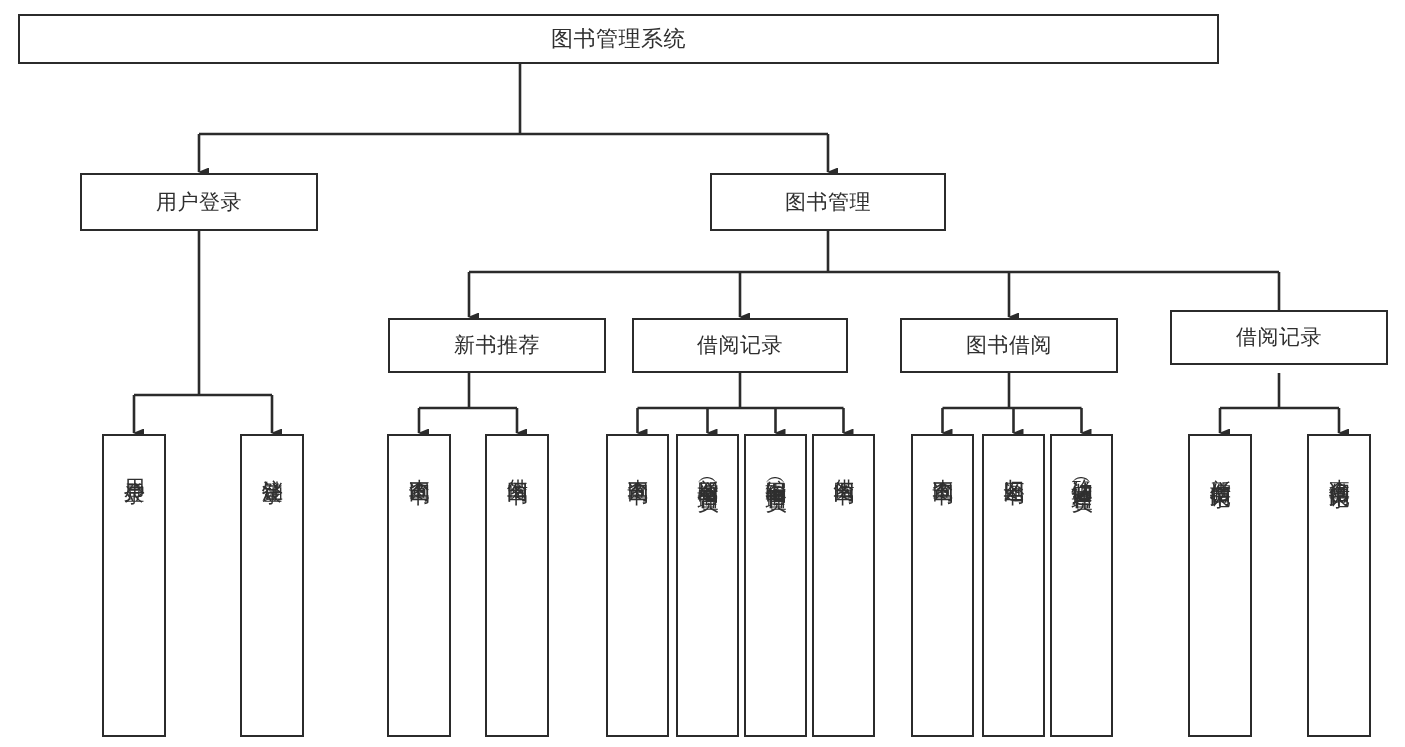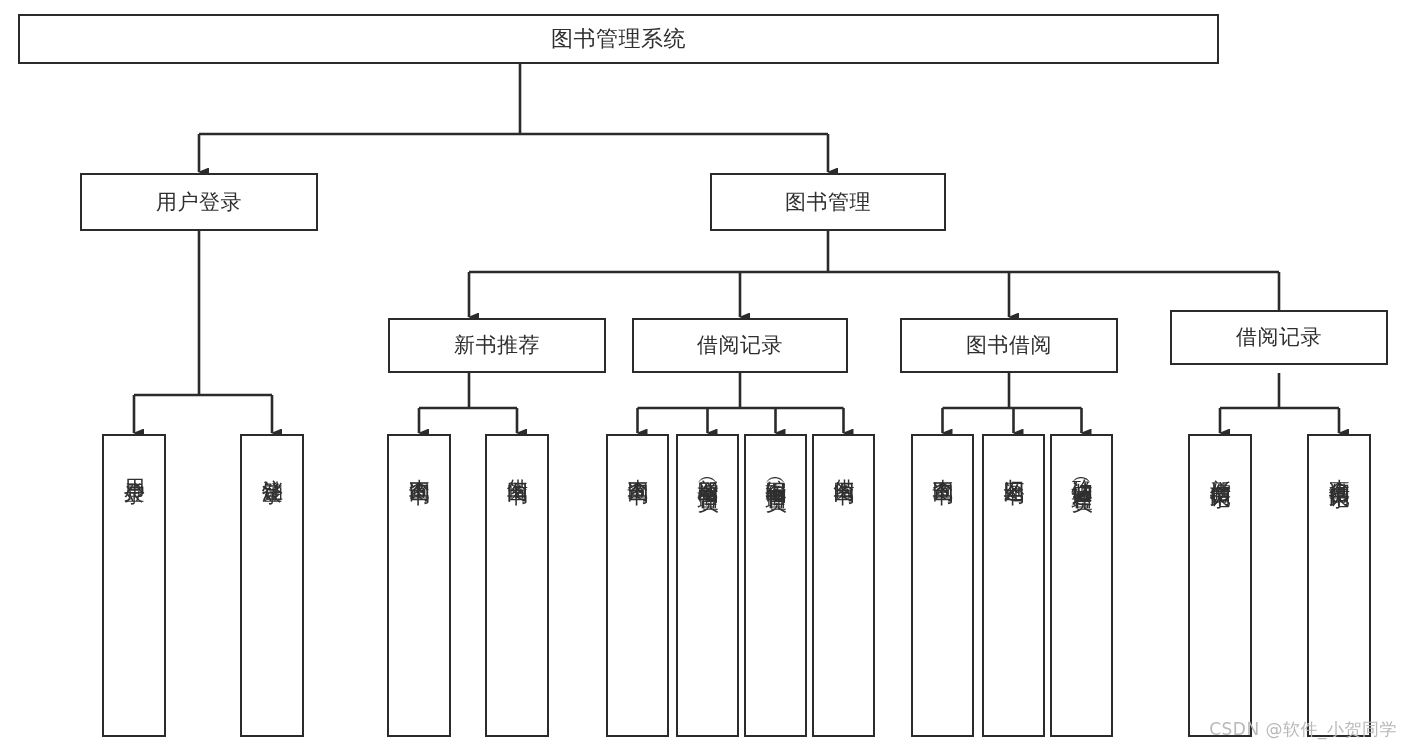--- a/index.html
+++ b/index.html
@@ -177,15 +177,14 @@
         <span class="node-label">确认归还（管理员）</span>
       </div>
       <div class="node vertical leaf" style="left: 1188px; top: 434px; width: 64px; height: 303px;">
         <span class="node-label">新增借阅记录</span>
       </div>
       <div class="node vertical leaf" style="left: 1307px; top: 434px; width: 64px; height: 303px;">
         <span class="node-label">查询借阅记录</span>
       </div>
     </div>
 
-  <div id="watermark">CSDN @软件_小贺同学</div>
 
 </div>
 
 </body></html>

